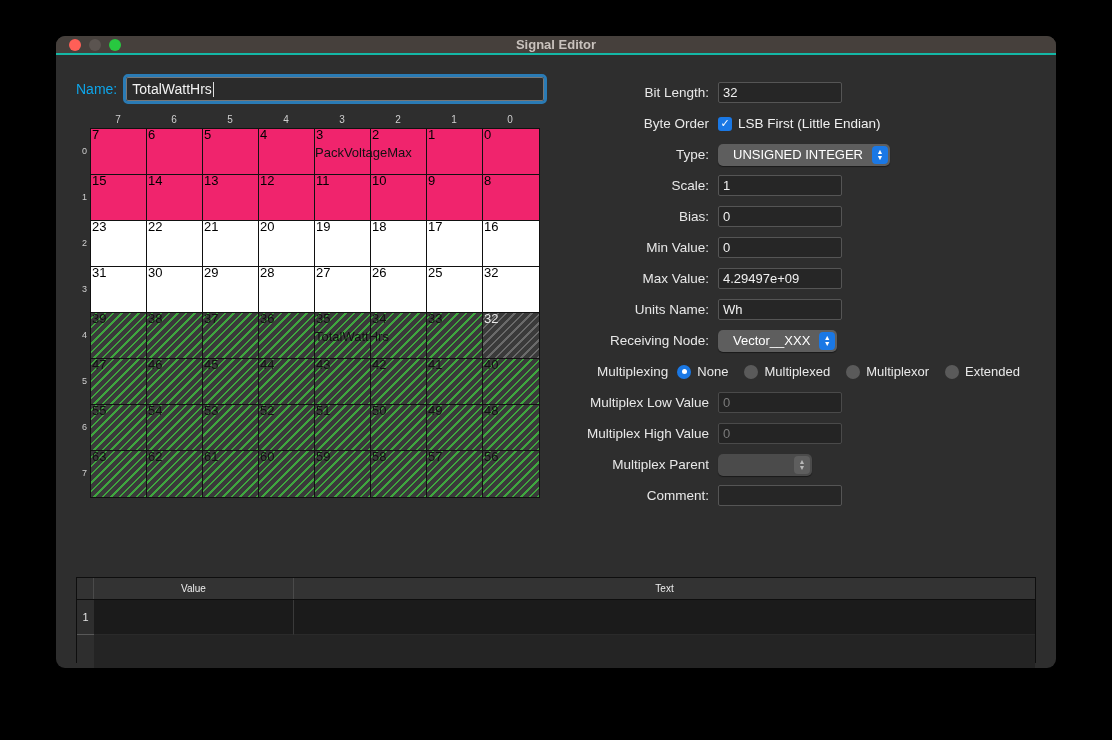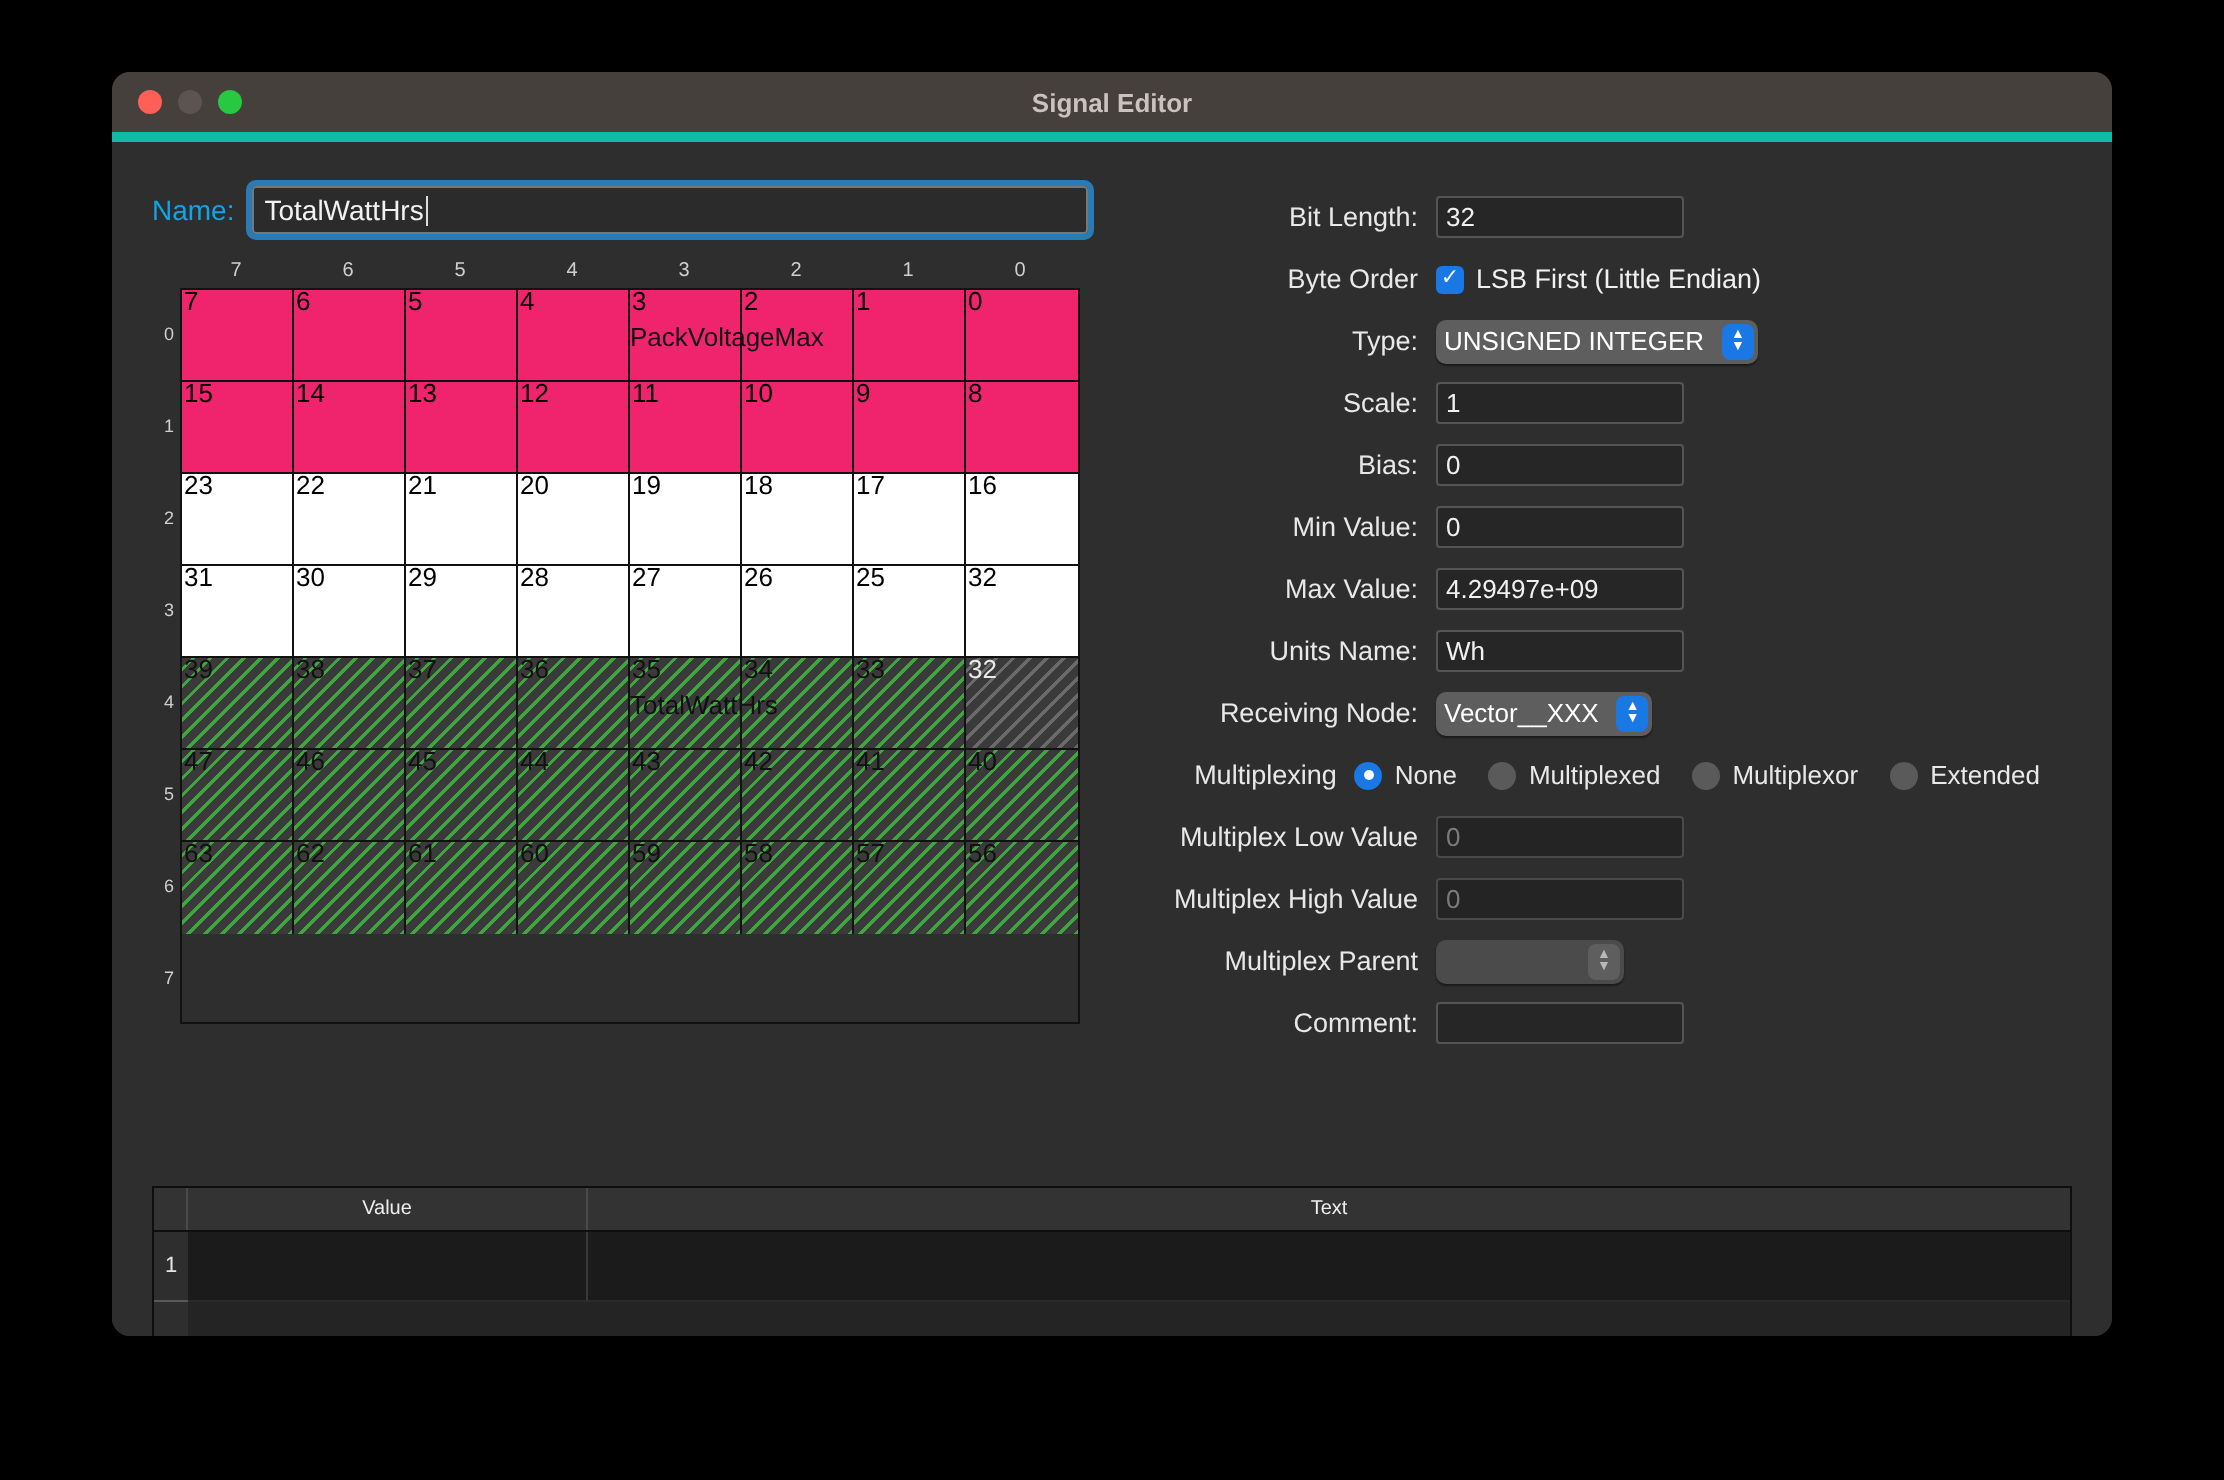--- a/index.html
+++ b/index.html
@@ -14,25 +14,25 @@
     position: absolute;
     left: 56px; top: 36px;
     width: 1000px; height: 632px;
     background: #2e2e2e;
     border-radius: 9px;
     box-shadow: 0 10px 40px rgba(0,0,0,.8);
     overflow: hidden;
   }
 
   .titlebar {
-    height: 35px;
+    height: 19px;
     background: #46403c;
     display: flex; align-items: center;
     position: relative;
-    border-bottom: 5px solid #14b8a6;
+    border-bottom: 2px solid #14b8a6;
   }
   .lights { display:flex; gap:8px; margin-left:13px; }
   .light { width:12px; height:12px; border-radius:50%; }
   .light.red{background:#ff5f57;}
   .light.yellow{background:#5b5450;}
   .light.green{background:#28c840;}
   .title {
     position:absolute; left:0; right:0; text-align:center;
     font-size:13px; font-weight:bold; color:#c9c2bd;
     pointer-events:none;
@@ -115,21 +115,21 @@
   .chk { display:flex; align-items:center; }
   .checkbox {
     width:14px; height:14px; border-radius:3px; background:#1a78e5;
     display:flex; align-items:center; justify-content:center;
     color:#fff; font-size:11px; line-height:1; margin-right:6px;
   }
   .chk-label { font-size:13.5px; color:#f0f0f0; }
 
   .select {
     height:22px; background:#5e5e5e; border-radius:5px;
-    display:flex; align-items:center; padding:0 2px 0 4px;
+    display:flex; align-items:center; padding:0 2px 0 15px;
     font-size:13px; color:#ffffff;
     box-shadow: 0 1px 1px rgba(0,0,0,.45);
   }
   .select .cap { margin-right:9px; white-space:nowrap; }
   .stepper {
     width:16px; height:18px; border-radius:4px; background:#1a78e5;
     display:flex; flex-direction:column; align-items:center; justify-content:center;
     color:#fff; font-size:7px; line-height:6px;
   }
   .select.disabled { background:#4b4b4b; width:94px; justify-content:flex-end; padding-right:2px; }
@@ -373,20 +373,46 @@
               </div>
               <div class="cell hatch">
                 <span class="n">41</span>
               </div>
               <div class="cell hatch">
                 <span class="n">40</span>
               </div>
             </div>
             <div class="grow">
               <div class="cell hatch">
+                <span class="n">55</span>
+              </div>
+              <div class="cell hatch">
+                <span class="n">54</span>
+              </div>
+              <div class="cell hatch">
+                <span class="n">53</span>
+              </div>
+              <div class="cell hatch">
+                <span class="n">52</span>
+              </div>
+              <div class="cell hatch">
+                <span class="n">51</span>
+              </div>
+              <div class="cell hatch">
+                <span class="n">50</span>
+              </div>
+              <div class="cell hatch">
+                <span class="n">49</span>
+              </div>
+              <div class="cell hatch">
+                <span class="n">48</span>
+              </div>
+            </div>
+            <div class="grow">
+              <div class="cell hatch">
                 <span class="n">63</span>
               </div>
               <div class="cell hatch">
                 <span class="n">62</span>
               </div>
               <div class="cell hatch">
                 <span class="n">61</span>
               </div>
               <div class="cell hatch">
                 <span class="n">60</span>

